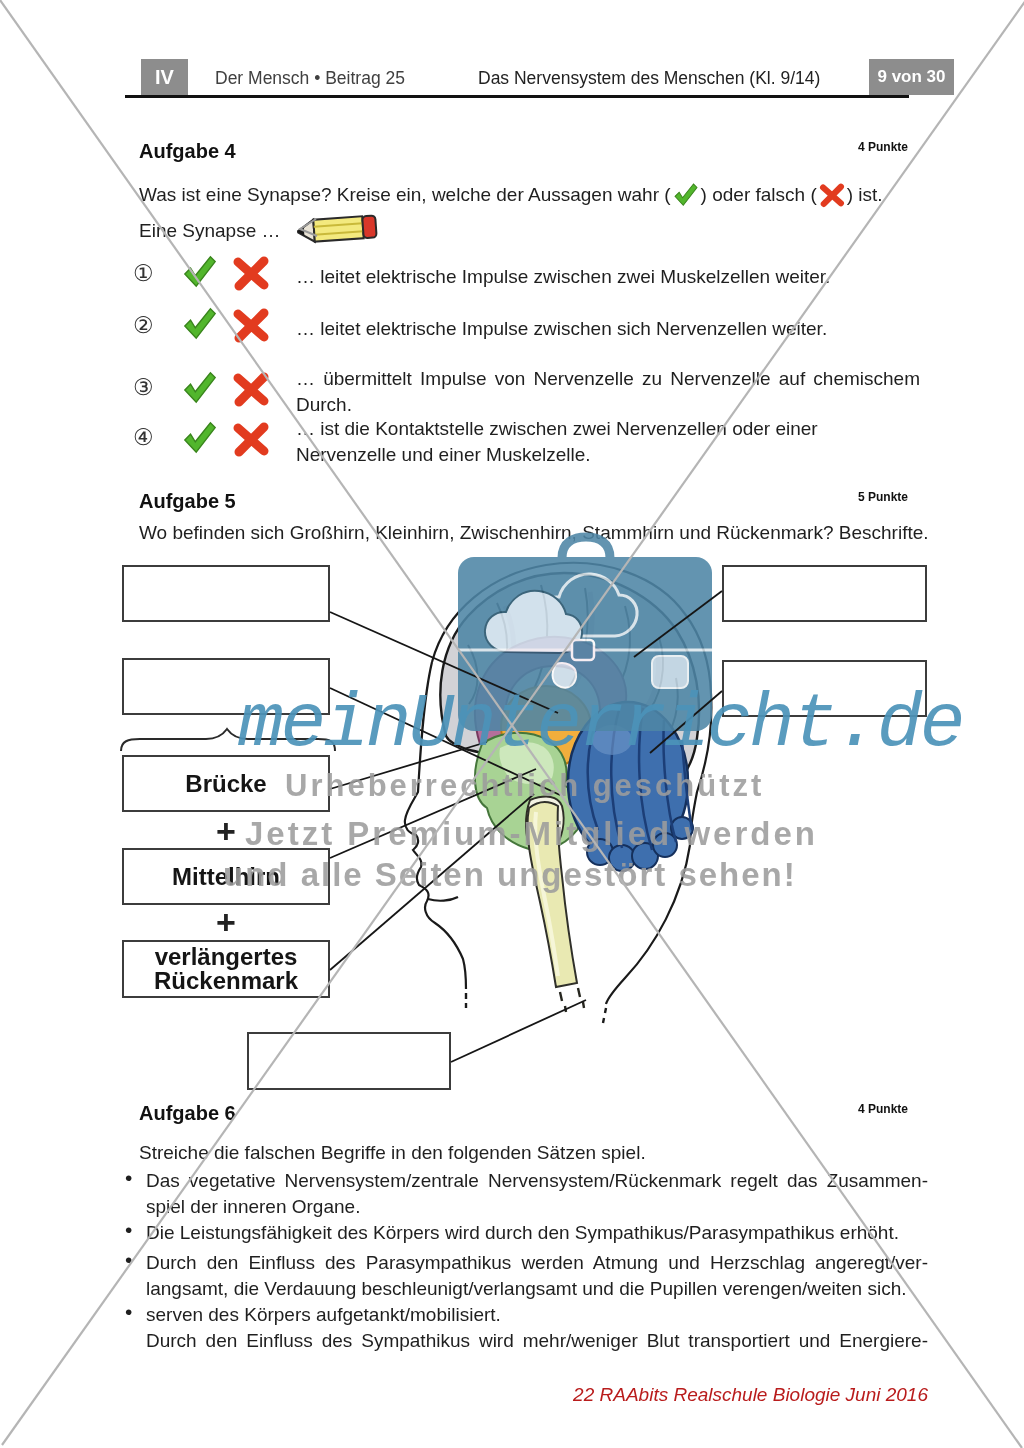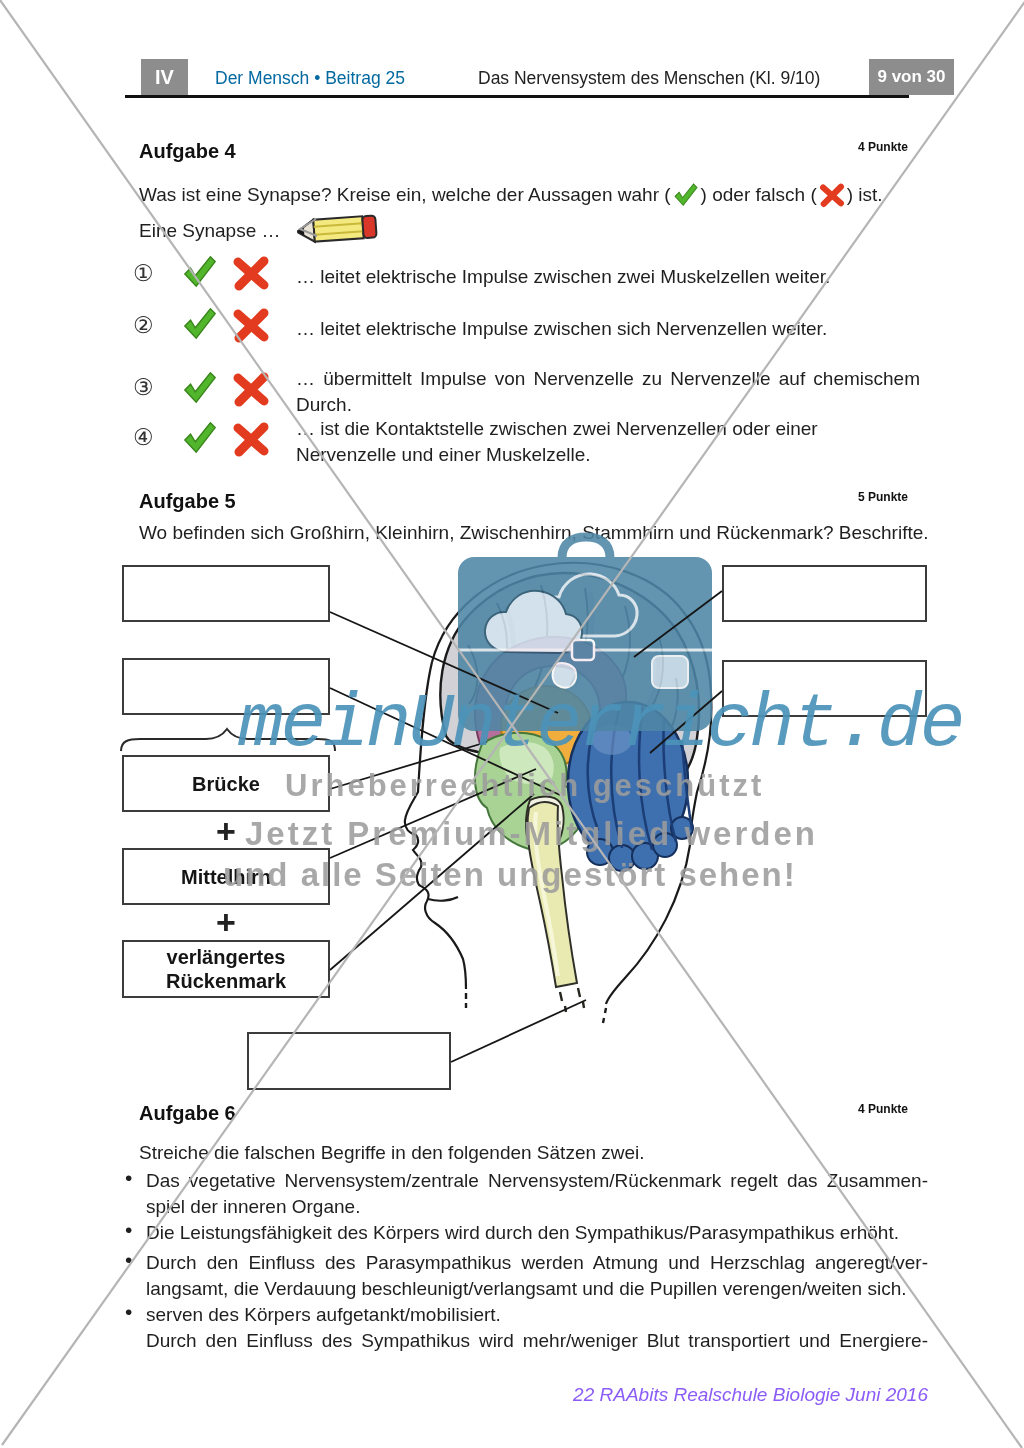--- a/index.html
+++ b/index.html
@@ -10,21 +10,21 @@
   .layer-art{position:absolute;left:0;top:0;z-index:1;}
   .layer-boxes{z-index:5;}
   .layer-lines{position:absolute;left:0;top:0;z-index:6;pointer-events:none;}
   .layer-wm{z-index:9;pointer-events:none;}
   .layer-x{position:absolute;left:0;top:0;z-index:10;pointer-events:none;}
 
   
   .hdr-badge{background:#8d8d8d;color:#fff;font-weight:bold;text-align:center;}
   .hdr-sec{left:141px;top:59px;width:47px;height:36px;font-size:20px;line-height:36px;}
   .hdr-page{left:869px;top:59px;width:85px;height:36px;font-size:17px;line-height:36px;font-weight:bold;}
-  .hdr-left{left:215px;top:68px;font-size:17.5px;color:#0369a1;}
+  .hdr-left{left:215px;top:68px;font-size:17.5px;color:#404040;}
   .hdr-center{left:478px;top:68px;font-size:17.5px;color:#222;}
   .hdr-rule{left:125px;top:95px;width:784px;height:3px;background:#111;}
 
   .h-task{font-size:20px;font-weight:bold;color:#111;}
   .pts{font-size:12px;font-weight:bold;color:#111;text-align:right;width:200px;}
   .body-t{font-size:19px;line-height:26px;color:#1f1f1f;}
 
   
   .item{position:absolute;left:133px;width:792px;height:60px;}
   .item .num{position:absolute;left:0;font-size:23px;color:#333;}
@@ -32,30 +32,30 @@
   .item .xx{position:absolute;left:99px;}
   .item .txt{position:absolute;left:163px;width:624px;font-size:19px;line-height:25.5px;}
   .item.one .num{top:-4px;} .item.one .chk,.item.one .xx{top:-9px;}
   .item.two .num{top:8px;}  .item.two .chk,.item.two .xx{top:5px;}
   .jline{text-align:justify;text-align-last:justify;}
   .txt span{display:block;}
 
   
   .abox{position:absolute;background:#fff;border:2px solid #3c3c3c;box-sizing:border-box;
         display:flex;flex-direction:column;align-items:center;justify-content:center;}
-  .abox .lbl{font-size:20px;font-weight:bold;color:#151515;line-height:24px;}
+  .abox .lbl{font-size:24px;font-weight:bold;color:#151515;line-height:24px;}
   .plus{position:absolute;font-size:34px;font-weight:bold;color:#222;width:208px;text-align:center;}
 
   
   .bullet{position:absolute;left:122px;width:806px;}
   .bullet .dot{position:absolute;left:3px;top:-2px;font-size:21px;}
   .bullet .dot::before{content:"•";}
   .bullet .bl{display:block;margin-left:24px;width:782px;font-size:19px;line-height:26px;}
 
-  .footer{left:139px;top:1384px;width:789px;text-align:right;font-size:19px;font-style:italic;color:#8b5cf6;}
+  .footer{left:139px;top:1384px;width:789px;text-align:right;font-size:19px;font-style:italic;color:#b91c1c;}
 
   
   .wm-script{left:238px;top:682px;font-family:Liberation Mono, monospace;font-style:italic;
              font-size:76px;color:#4c93b9;letter-spacing:-3px;opacity:.92;white-space:nowrap;}
   .wm-gray{font-weight:bold;color:#9d9d9d;opacity:.88;white-space:nowrap;}
   .wm-g1{left:285px;top:768px;font-size:31px;letter-spacing:3px;}
   .wm-g2{left:245px;top:815px;font-size:33px;letter-spacing:3px;}
   .wm-g3{left:223px;top:856px;font-size:33px;letter-spacing:2px;}
 
   .icon-inline{display:inline-block;vertical-align:-7px;margin:0 2px;}
@@ -139,21 +139,21 @@
       <path d="M508,652 C494,652 484,642 485,630 C486,619 495,611 506,612 C511,598 524,589 539,591 C553,593 563,602 566,614 C576,615 583,623 582,634 C581,646 571,653 559,653 Z" fill="#d3e4f0" stroke="#28576f" stroke-width="2"></path>
       <line x1="458" y1="650" x2="712" y2="650" stroke="rgba(255,255,255,.8)" stroke-width="3"></line>
       <rect x="572" y="640" width="22" height="20" rx="4" fill="#4e86a6" stroke="#ffffff" stroke-width="2.5"></rect>
       <path d="M556,664 C550,674 552,684 561,687 C570,690 577,683 576,673 C575,666 566,661 556,664 Z" fill="#cfe0ec" stroke="#ffffff" stroke-width="2"></path>
       <rect x="652" y="656" width="36" height="32" rx="7" fill="#cfe0ec" stroke="#ffffff" stroke-width="2" opacity=".9"></rect>
     </g>
   </svg>
 
   <div class="abs hdr-badge hdr-sec">IV</div>
   <div class="abs hdr-left">Der Mensch • Beitrag 25</div>
-  <div class="abs hdr-center">Das Nervensystem des Menschen (Kl. 9/10)</div>
+  <div class="abs hdr-center">Das Nervensystem des Menschen (Kl. 9/14)</div>
   <div class="abs hdr-badge hdr-page">9 von 30</div>
   <div class="abs hdr-rule"></div>
 
   <div class="abs h-task" style="left:139px;top:140px">Aufgabe 4</div>
   <div class="abs pts" style="left:708px;top:140px">4 Punkte</div>
 
   <div class="abs body-t" style="left:139px;top:182px;width:800px">
     <span>Was ist eine Synapse? Kreise ein, welche der Aussagen wahr (</span><svg class="icon-inline" width="26" height="26" viewBox="0 0 38 34">
         <polygon points="3,19 9,13 14,21 30,1 35,6 15,32" fill="#52b62c" stroke="#39851c" stroke-width="1.5"></polygon>
       </svg><span>) oder falsch (</span><svg class="icon-inline" width="26" height="26" viewBox="0 0 38 36">
@@ -256,21 +256,21 @@
       <line x1="330" y1="858" x2="536" y2="769"></line>
       <line x1="330" y1="970" x2="534" y2="794"></line>
       <line x1="451" y1="1062" x2="586" y2="1000"></line>
     </g>
     <path d="M121,751 C121,741 128,739 140,739 L206,739 C216,739 222,736 227,729 C232,736 238,739 248,739 L318,739 C330,739 335,741 335,751" fill="none" stroke="#2a2a2a" stroke-width="2"></path>
     <polyline points="316,219 300,229 317,236" fill="none" stroke="#9a9a9a" stroke-width="2"></polyline>
   </svg>
 
   <div class="abs h-task" style="left:139px;top:1102px">Aufgabe 6</div>
   <div class="abs pts" style="left:708px;top:1102px">4 Punkte</div>
-  <div class="abs body-t" style="left:139px;top:1140px;width:800px">Streiche die falschen Begriffe in den folgenden Sätzen zwei.</div>
+  <div class="abs body-t" style="left:139px;top:1140px;width:800px">Streiche die falschen Begriffe in den folgenden Sätzen spiel.</div>
 
   <div class="bullet" style="top:1168px">
     <span class="dot"></span>
     <span class="bl jline">Das vegetative Nervensystem/zentrale Nervensystem/Rückenmark regelt das Zusammen-</span>
     <span class="bl">spiel der inneren Organe.</span>
   </div>
   <div class="bullet" style="top:1220px">
     <span class="dot"></span>
     <span class="bl">Die Leistungsfähigkeit des Körpers wird durch den Sympathikus/Parasympathikus erhöht.</span>
   </div>

